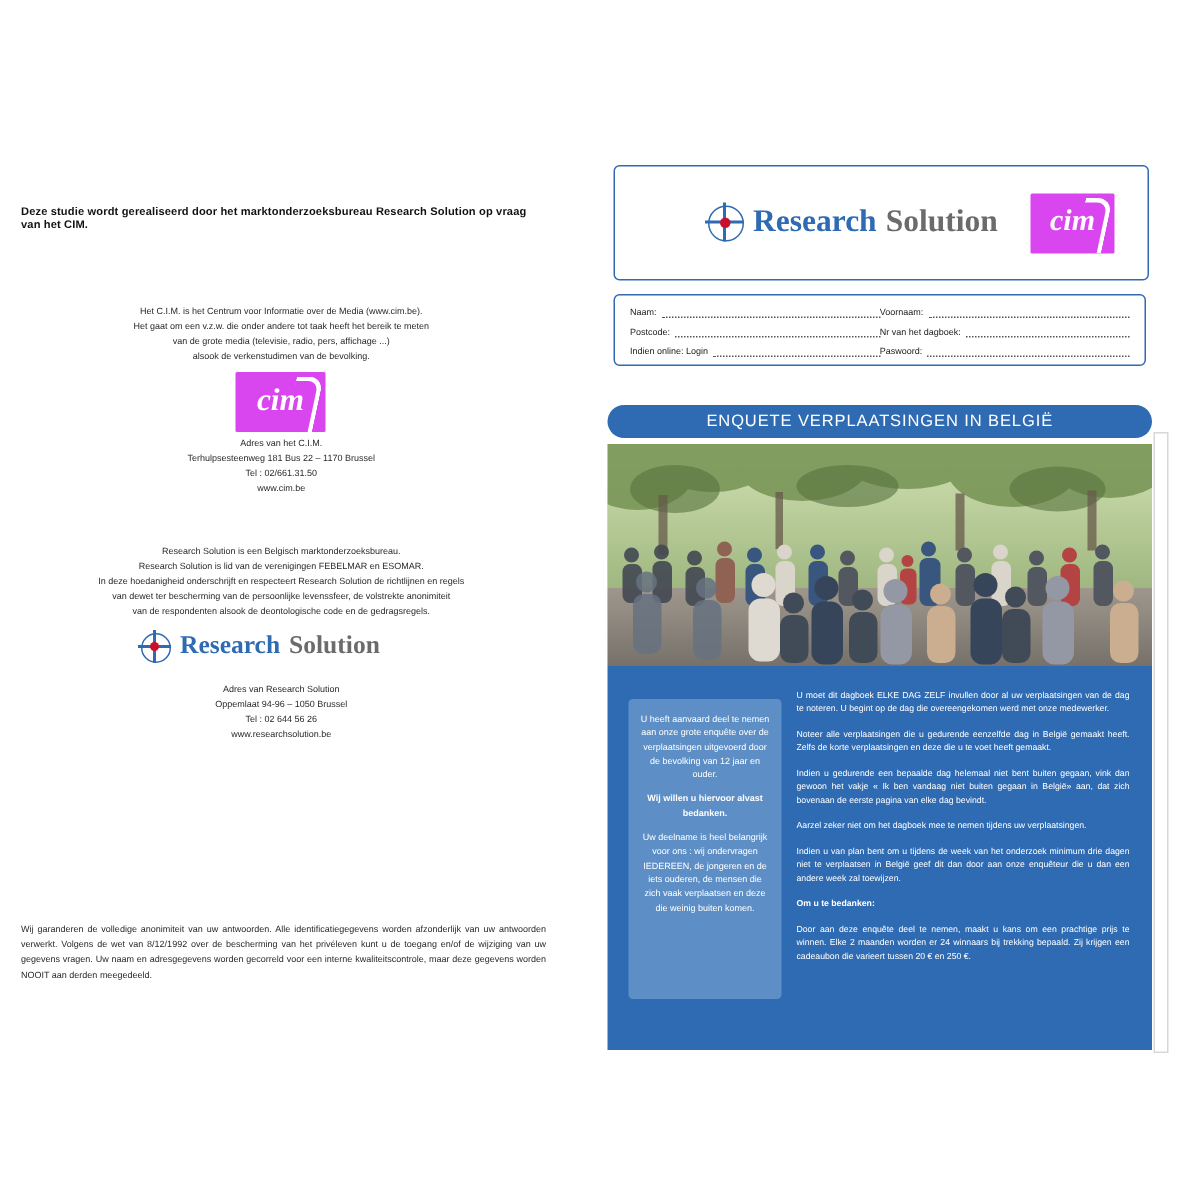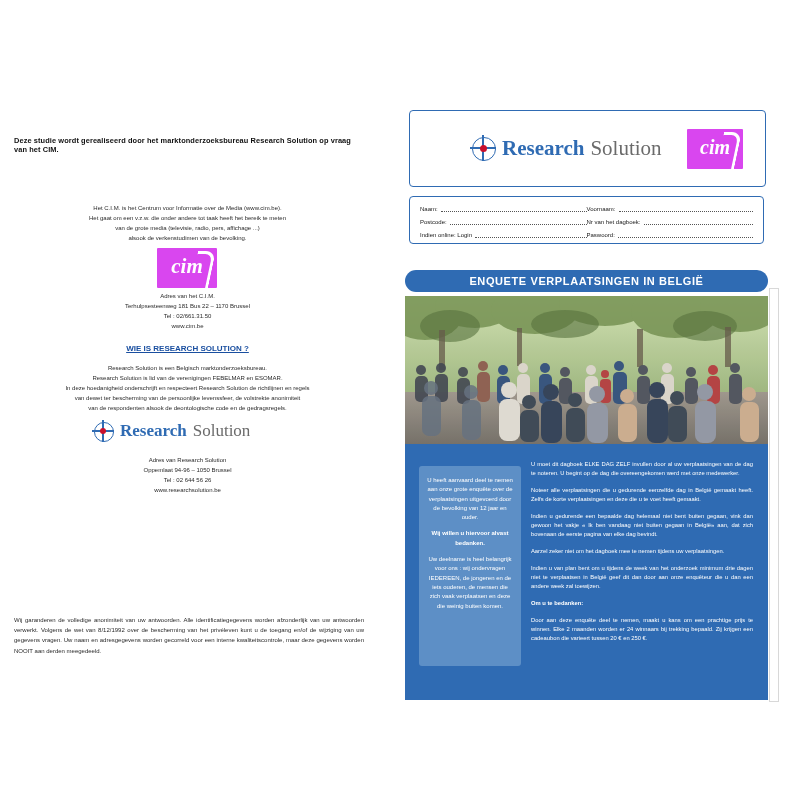--- a/index.html
+++ b/index.html
@@ -69,21 +69,21 @@
   #cim-address{position:absolute;left:45px;top:172px;width:285px;}
 
   #who-is-rs-title{position:absolute;left:0;top:224px;width:375px;}
   #who-is-rs-text{position:absolute;left:40px;top:244px;width:295px;}
 
   
   #rs-logo-left{
     position:absolute;left:92px;top:300px;width:200px;height:30px;
   }
   .rs-logo{
-    display:flex;align-items:center;gap:6px;
+    display:flex;gap:6px;
   }
   .rs-mark{
     width:22px;height:22px;position:relative;flex:none;
   }
   .rs-mark .ring{
     position:absolute;left:2px;top:2px;width:18px;height:18px;
     border:1.6px solid #2f6bb3;border-radius:50%;
   }
   .rs-mark .cross-v{
     position:absolute;left:10.2px;top:0px;width:1.6px;height:22px;background:#2f6bb3;
@@ -93,21 +93,21 @@
   }
   .rs-mark .dot{
     position:absolute;left:8px;top:8px;width:6px;height:6px;background:#c8102e;border-radius:50%;
   }
   .rs-word1{
     font-family:"Liberation Serif", serif;
     font-size:17px;font-weight:bold;color:#2f6bb3;letter-spacing:0px;
   }
   .rs-word2{
     font-family:"Liberation Serif", serif;
-    font-size:17px;font-weight:normal;color:#6b6b6b;letter-spacing:0px;
+    font-size:17px;font-weight:bold;color:#6b6b6b;letter-spacing:0px;
   }
   #rs-address{position:absolute;left:45px;top:336px;width:285px;}
 
   #left-footer{
     position:absolute;left:14px;top:495px;width:350px;
     font-size:6px;line-height:1.7;color:#2a2a2a;text-align:justify;
   }
 
   
   #right-page{
@@ -145,21 +145,21 @@
   .field{display:flex;align-items:flex-end;flex:1;gap:3px;}
   .field .lbl{white-space:nowrap;}
   .field .dots{
     flex:1;border-bottom:1px dotted #555;height:7px;
   }
 
   
   #questionnaire-title{
     position:absolute;left:10px;top:160px;width:363px;height:22px;
     background:#2f6bb3;border-radius:11px;
-    color:#ffffff;font-weight:bold;font-size:11px;
+    color:#ffffff;font-weight:normal;font-size:11px;
     display:flex;align-items:center;justify-content:center;
     letter-spacing:0.6px;
   }
 
   
   #photo{
     position:absolute;left:10px;top:186px;width:363px;height:148px;
     overflow:hidden;
     background:linear-gradient(#a9c6a0,#7fa070);
   }
@@ -212,21 +212,20 @@
     </div>
   </div>
 
   <div id="cim-address" class="centered-block">
     <div>Adres van het C.I.M.</div>
     <div>Terhulpsesteenweg 181 Bus 22 – 1170 Brussel</div>
     <div>Tel : 02/661.31.50</div>
     <div>www.cim.be</div>
   </div>
 
-  <div id="who-is-rs-title" class="sec-title">WIE IS RESEARCH SOLUTION ?</div>
   <div id="who-is-rs-text" class="centered-block">
     <div>Research Solution is een Belgisch marktonderzoeksbureau.</div>
     <div>Research Solution is lid van de verenigingen  FEBELMAR en ESOMAR.</div>
     <div>In deze hoedanigheid onderschrijft en respecteert Research Solution de richtlijnen en regels</div>
     <div>van dewet ter bescherming van de persoonlijke levenssfeer, de volstrekte anonimiteit</div>
     <div>van de respondenten alsook de deontologische code en de gedragsregels.</div>
   </div>
 
   <div id="rs-logo-left">
     <div class="rs-logo">

